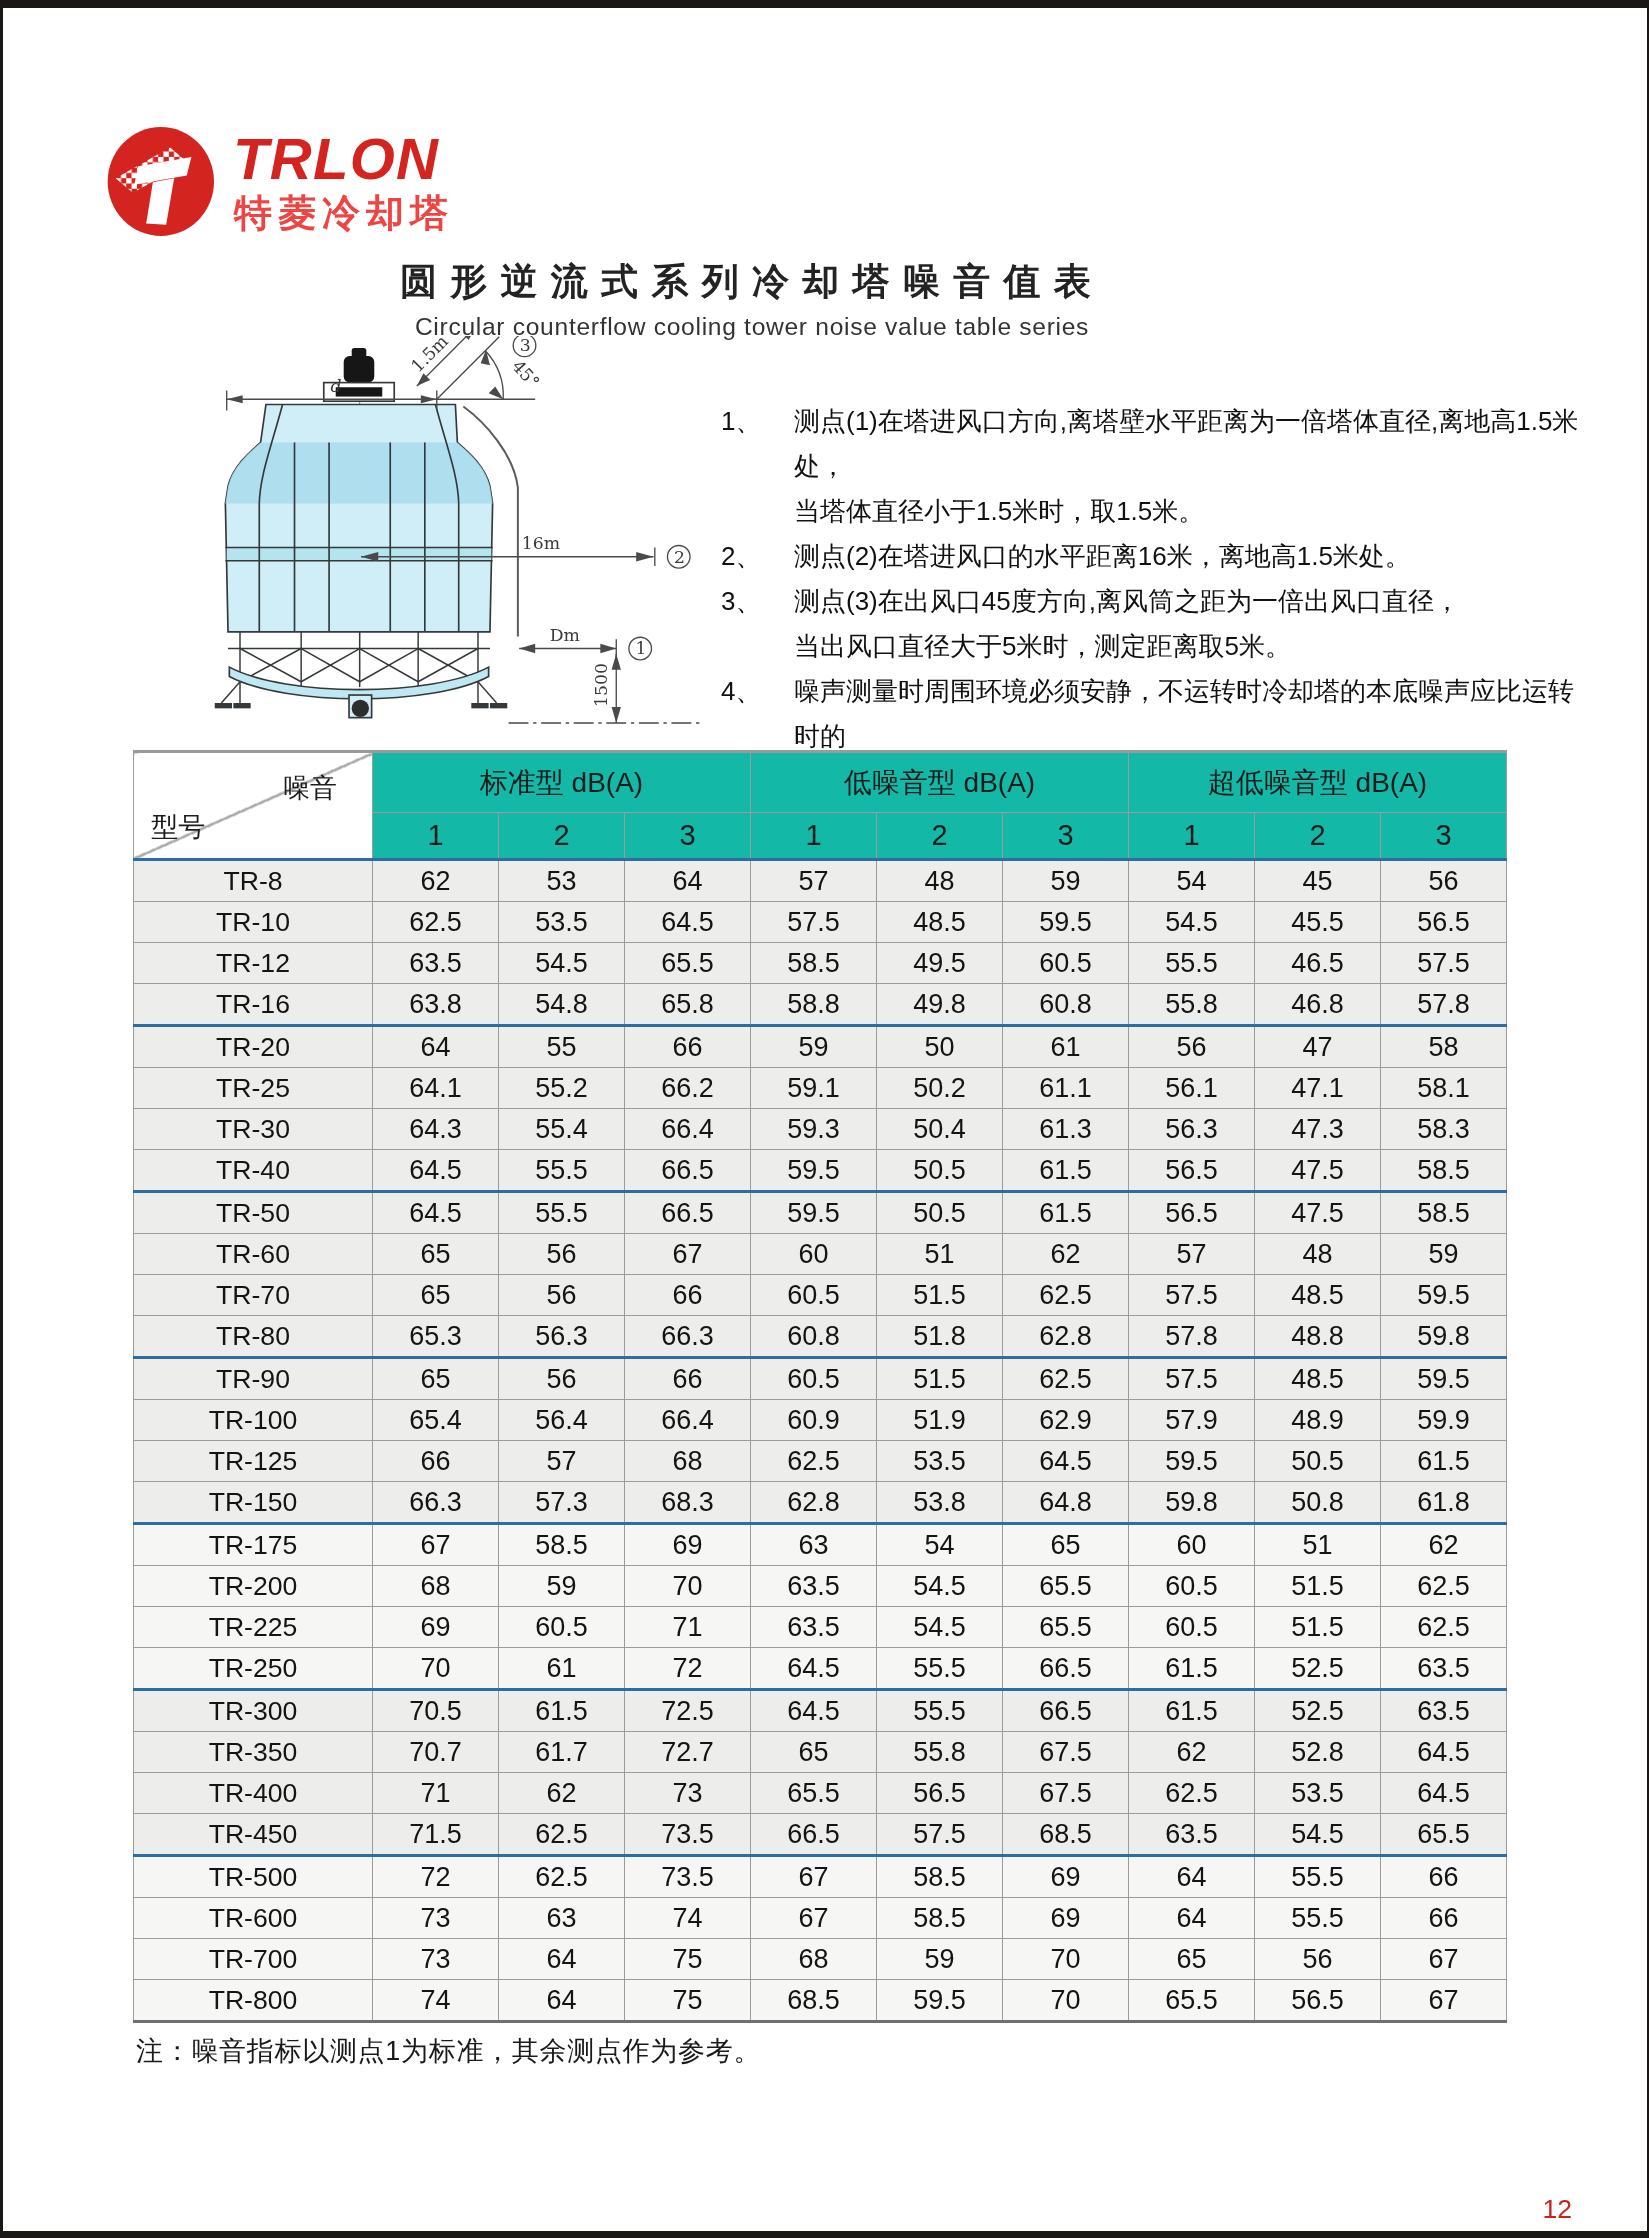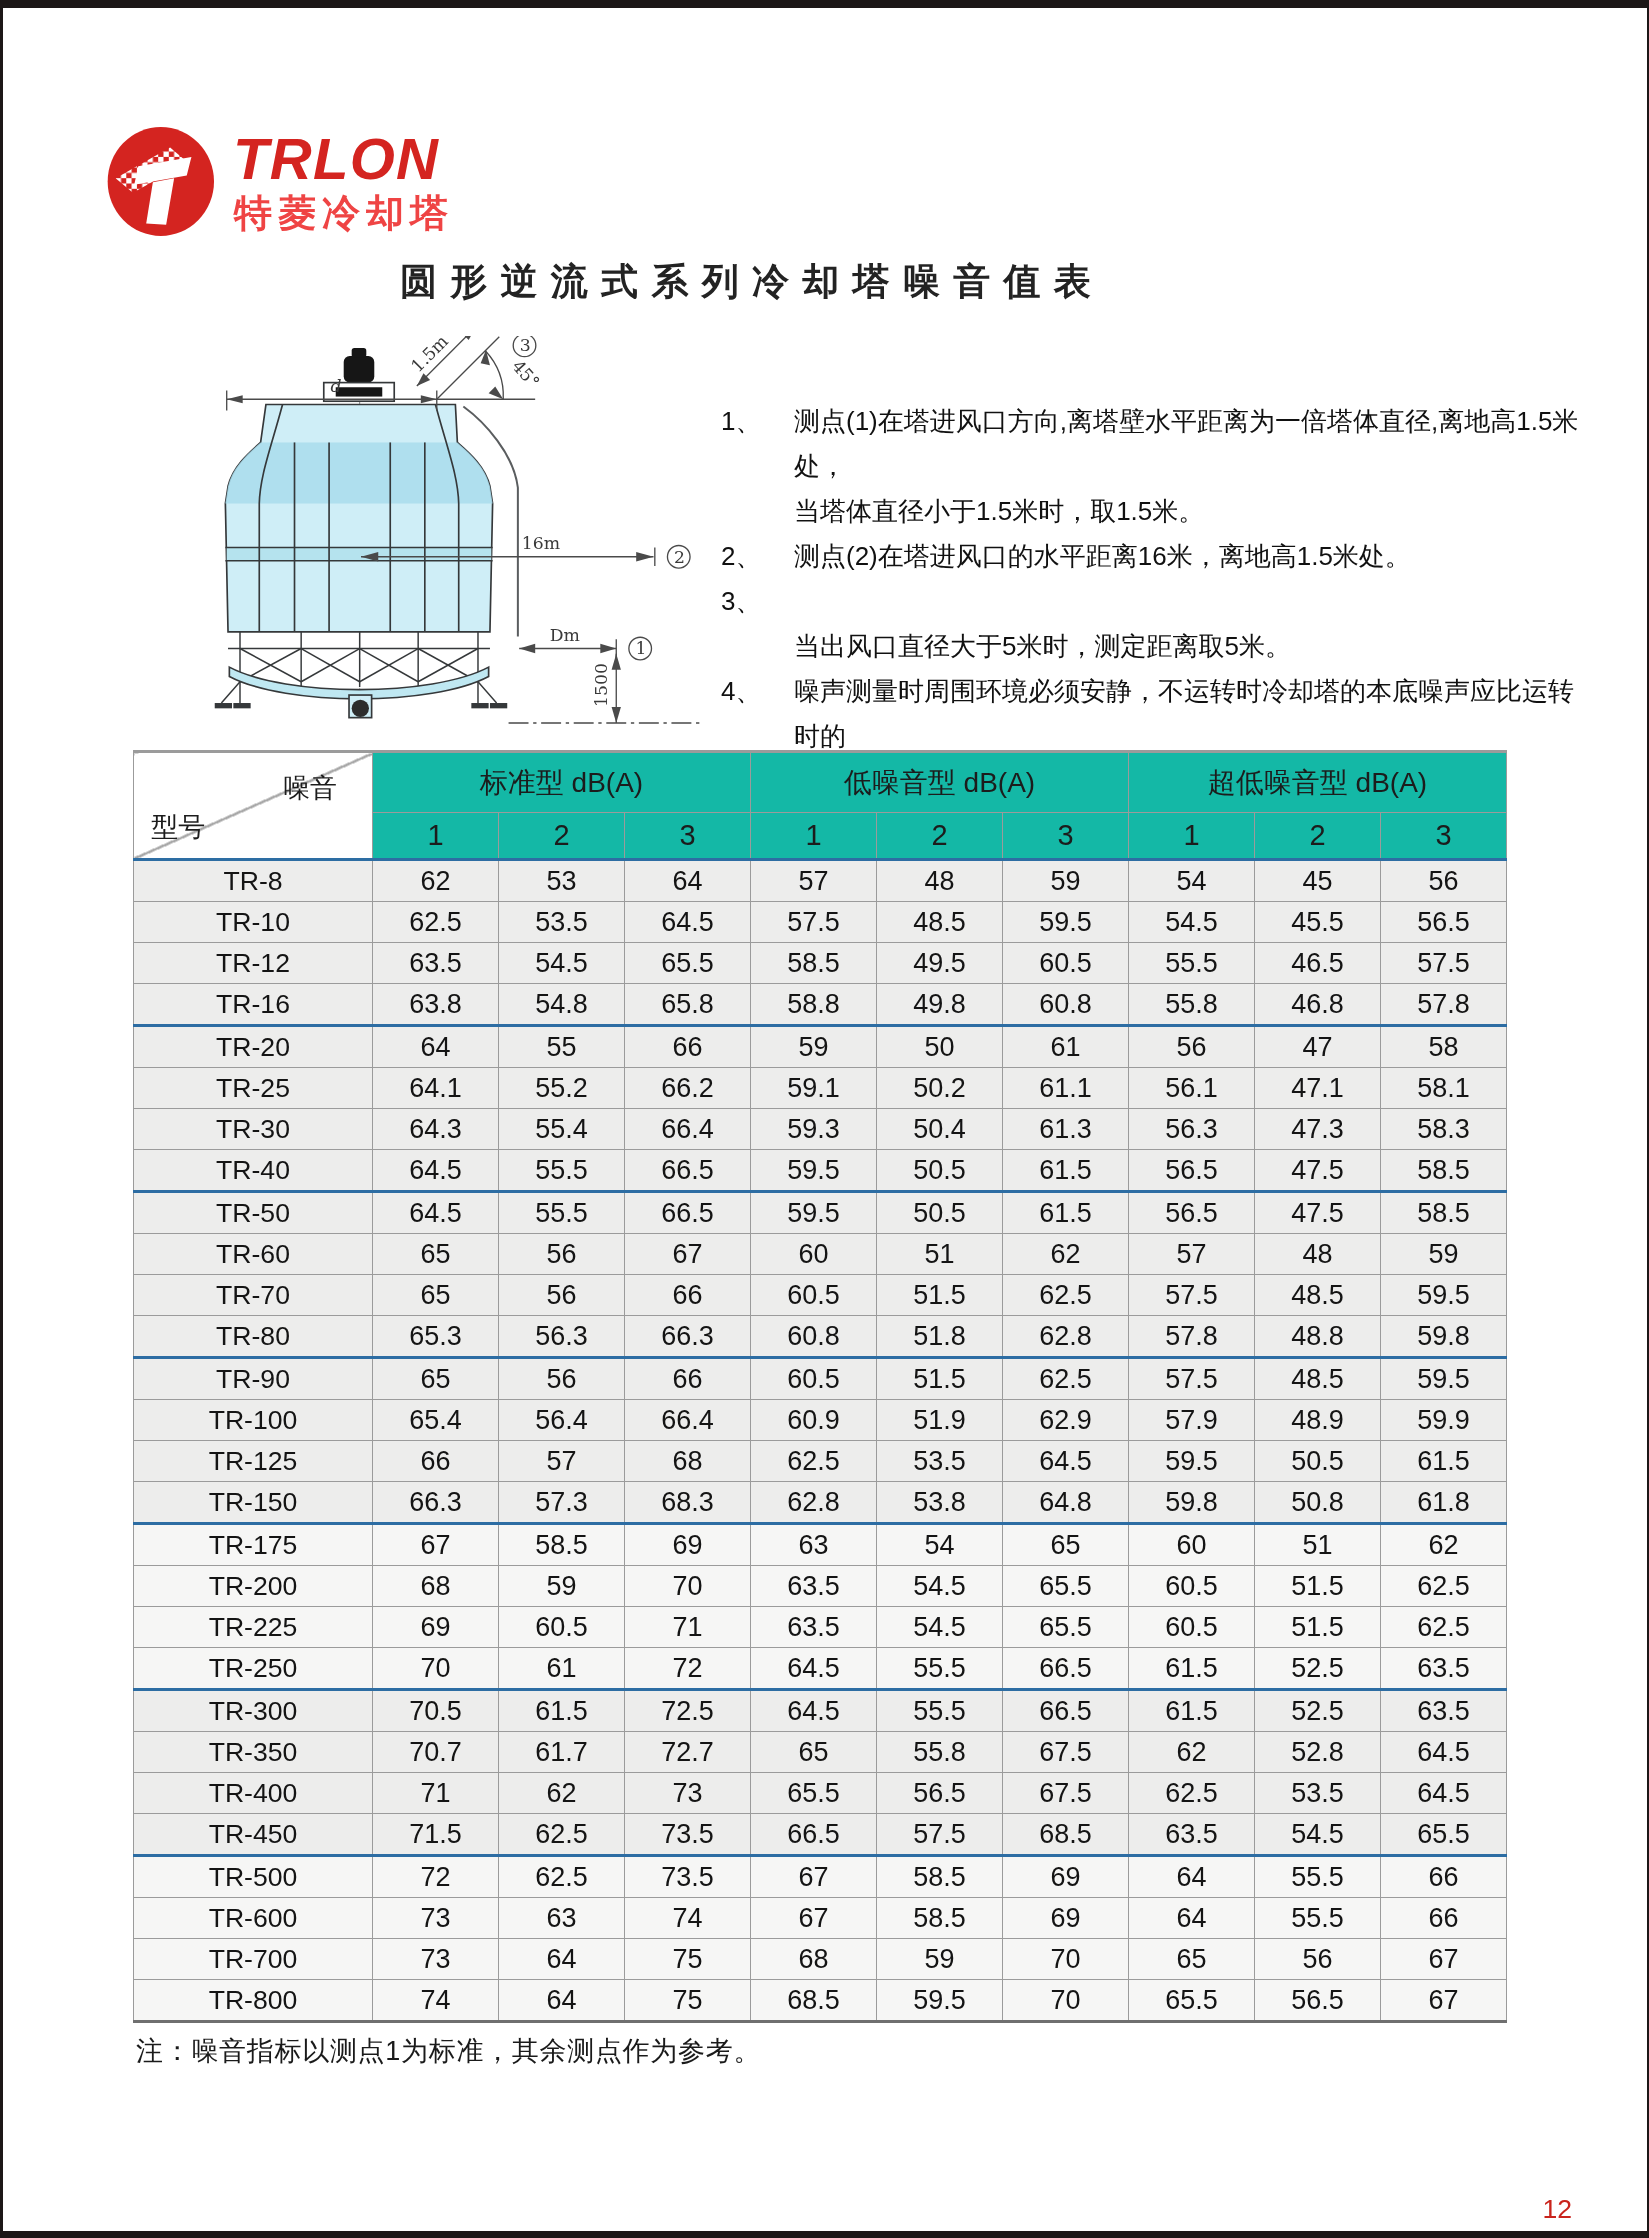--- a/index.html
+++ b/index.html
@@ -81,20 +81,21 @@
       <polygon points="16,80 98,34 124,56 42,102" fill="url(#chk)"></polygon>
       <polygon points="50,62 130,48 123,76 44,90" fill="#ffffff"></polygon>
       <polygon points="72,86 104,80 92,150 62,148" fill="#ffffff"></polygon>
     </svg>
   </div>
   <div class="logo-word">TRLON</div>
   <div class="logo-sub">特菱冷却塔</div>
 
   <div class="sec">
     <div class="sec-cn">圆形逆流式系列冷却塔噪音值表</div>
+    <div class="sec-en">Circular counterflow cooling tower noise value table series</div>
   </div>
 
   <div class="diagram">
     <svg viewBox="0 0 880 600">
 
       <line x1="356" y1="80" x2="356" y2="560" stroke="#8a8a8a" stroke-width="1.5" stroke-dasharray="28 6 5 6"></line>
 
       <path class="twr" d="M215,103 L500,103 L503,160 C520,175 545,196 552,226 L556,252 L552,445 L158,445 L154,252 L158,226 C165,196 190,175 207,160 Z" fill="#cfeef7"></path>
       <path d="M154,252 L556,252 L552,226 C545,196 520,175 503,160 L207,160 C190,175 165,196 158,226 Z" fill="#a9dcec" stroke="none" opacity="0.85"></path>
       <rect x="156" y="318" width="398" height="20" fill="#b5e3ee" stroke="none"></rect>
@@ -191,21 +192,21 @@
       <span class="txt"><span class="l1">测点(1)在塔进风口方向,离塔壁水平距离为一倍塔体直径,离地高1.5米处，</span><br>
       <span class="l2">当塔体直径小于1.5米时，取1.5米。</span></span>
     </div>
     <div class="note">
       <span class="n">2、</span>
       <span class="txt"><span class="l1">测点(2)在塔进风口的水平距离16米，离地高1.5米处。</span>
       </span>
     </div>
     <div class="note">
       <span class="n">3、</span>
-      <span class="txt"><br>
+      <span class="txt"><span class="l1">测点(3)在出风口45度方向,离风筒之距为一倍出风口直径，</span><br>
       <span class="l2">当出风口直径大于5米时，测定距离取5米。</span></span>
     </div>
     <div class="note">
       <span class="n">4、</span>
       <span class="txt"><span class="l1">噪声测量时周围环境必须安静，不运转时冷却塔的本底噪声应比运转时的</span><br>
       <span class="l2">A声级至少低10dB(A)，如小于10dB(A)，应进行修正。</span></span>
     </div>
   </div>
 
   <div class="table-wrap">

